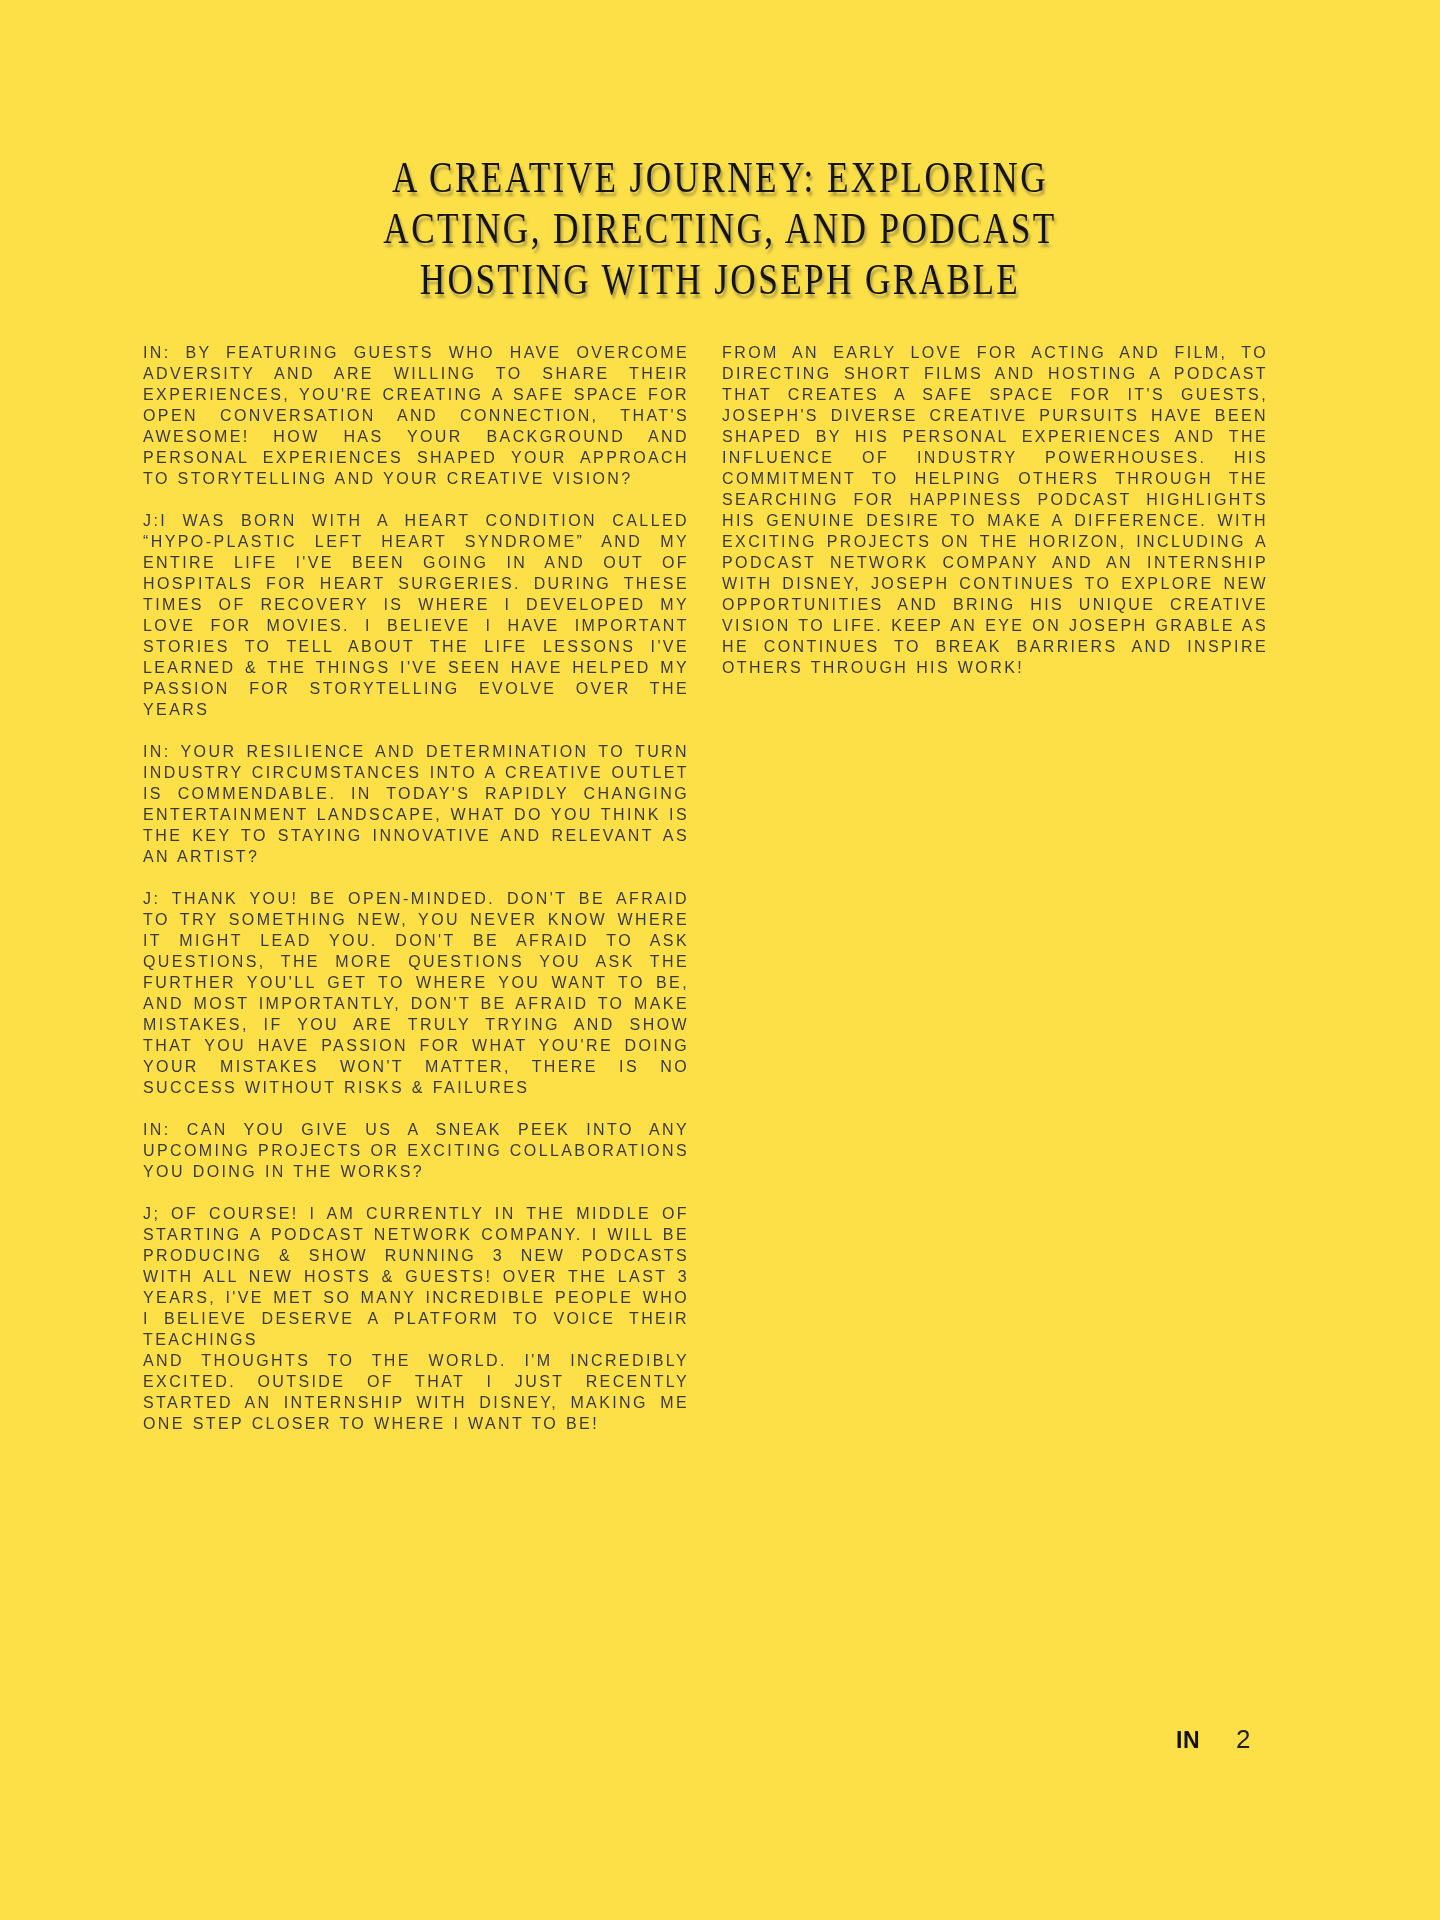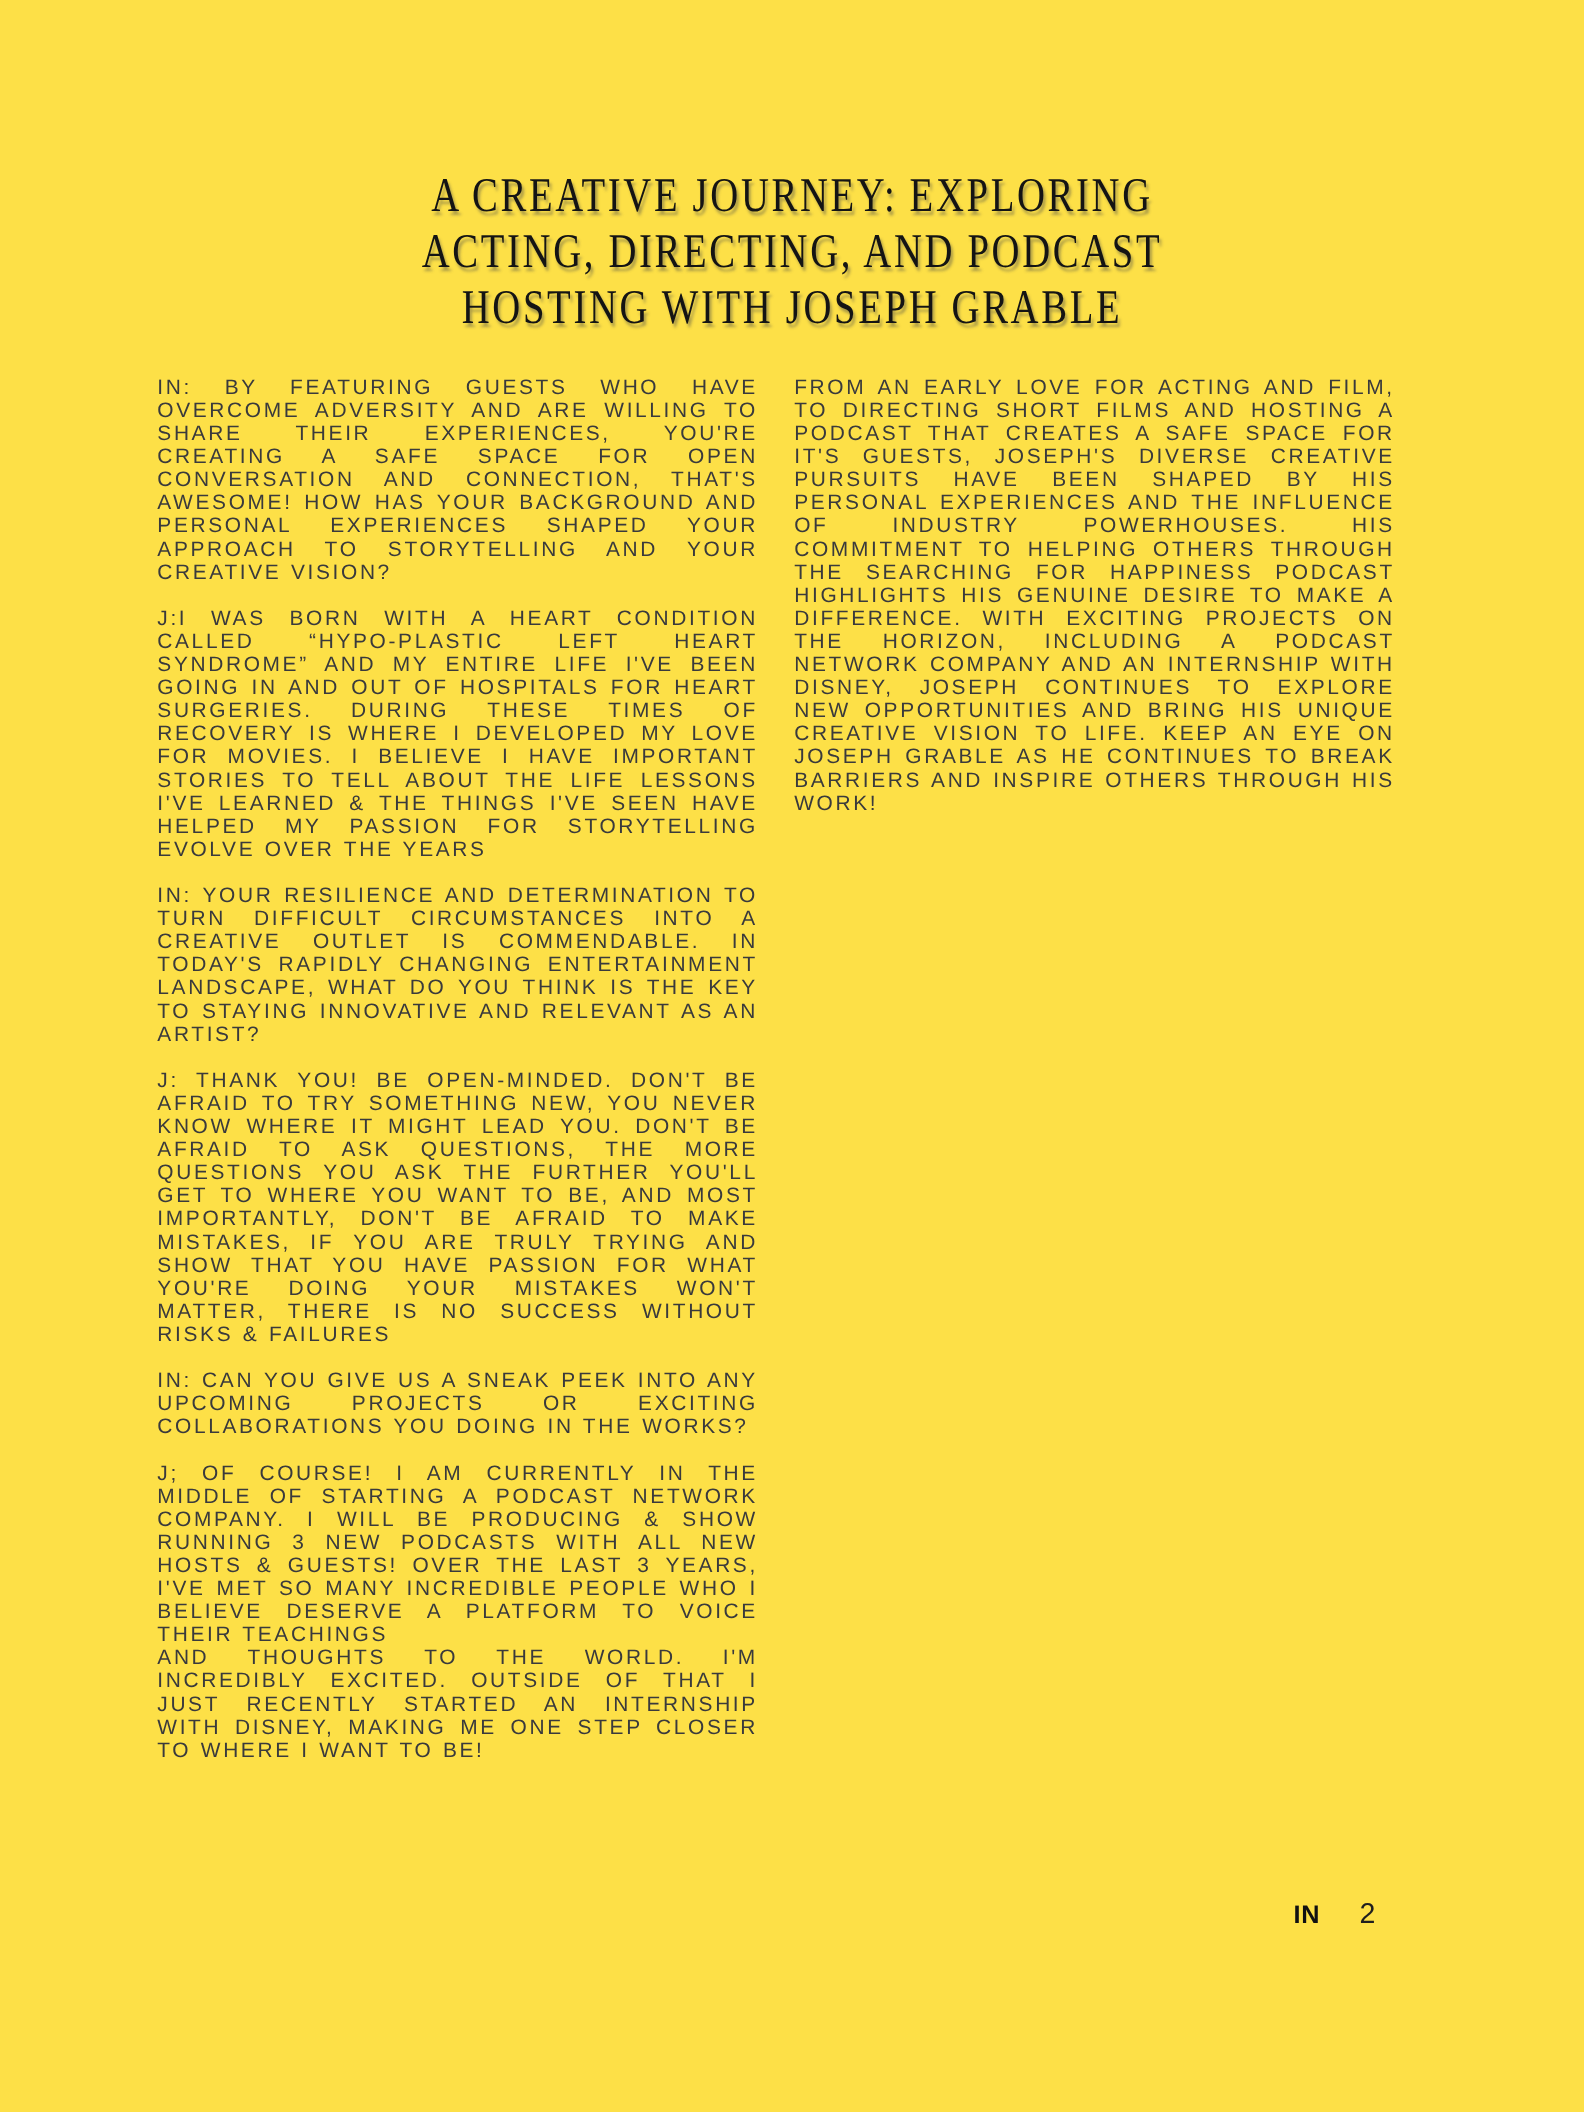--- a/index.html
+++ b/index.html
@@ -43,21 +43,21 @@
     width: 1126px;
     display: flex;
     gap: 33px;
   }
   .col {
     width: 546px;
     flex: 0 0 546px;
   }
   .para {
     margin: 0 0 21px 0;
-    font-size: 19px;
+    font-size: 16px;
     line-height: 21px;
     letter-spacing: 2.4px;
     word-spacing: 1px;
     color: #3a3a3c;
     text-align: justify;
     white-space: pre-line;
   }
   .footer {
     position: absolute;
     top: 1724px;
@@ -87,21 +87,21 @@
     <span class="tline">A CREATIVE JOURNEY: EXPLORING</span>
     <span class="tline">ACTING, DIRECTING, AND PODCAST</span>
     <span class="tline">HOSTING WITH JOSEPH GRABLE</span>
   </h1>
 
   <div class="columns">
 
     <div class="col">
       <p class="para">IN: BY FEATURING GUESTS WHO HAVE OVERCOME ADVERSITY AND ARE WILLING TO SHARE THEIR EXPERIENCES, YOU'RE CREATING A SAFE SPACE FOR OPEN CONVERSATION AND CONNECTION, THAT'S AWESOME! HOW HAS YOUR BACKGROUND AND PERSONAL EXPERIENCES SHAPED YOUR APPROACH TO STORYTELLING AND YOUR CREATIVE VISION?</p>
       <p class="para">J:I WAS BORN WITH A HEART CONDITION CALLED “HYPO-PLASTIC LEFT HEART SYNDROME” AND MY ENTIRE LIFE I'VE BEEN GOING IN AND OUT OF HOSPITALS FOR HEART SURGERIES. DURING THESE TIMES OF RECOVERY IS WHERE I DEVELOPED MY LOVE FOR MOVIES. I BELIEVE I HAVE IMPORTANT STORIES TO TELL ABOUT THE LIFE LESSONS I'VE LEARNED &amp; THE THINGS I'VE SEEN HAVE HELPED MY PASSION FOR STORYTELLING EVOLVE OVER THE YEARS</p>
-      <p class="para">IN: YOUR RESILIENCE AND DETERMINATION TO TURN DIFFICULT CIRCUMSTANCES INTO A CREATIVE OUTLET IS COMMENDABLE. IN TODAY'S RAPIDLY CHANGING ENTERTAINMENT LANDSCAPE, WHAT DO YOU THINK IS THE KEY TO STAYING INNOVATIVE AND RELEVANT AS AN ARTIST?</p>
+      <p class="para">IN: YOUR RESILIENCE AND DETERMINATION TO TURN INDUSTRY CIRCUMSTANCES INTO A CREATIVE OUTLET IS COMMENDABLE. IN TODAY'S RAPIDLY CHANGING ENTERTAINMENT LANDSCAPE, WHAT DO YOU THINK IS THE KEY TO STAYING INNOVATIVE AND RELEVANT AS AN ARTIST?</p>
       <p class="para">J: THANK YOU! BE OPEN-MINDED. DON'T BE AFRAID TO TRY SOMETHING NEW, YOU NEVER KNOW WHERE IT MIGHT LEAD YOU. DON'T BE AFRAID TO ASK QUESTIONS, THE MORE QUESTIONS YOU ASK THE FURTHER YOU'LL GET TO WHERE YOU WANT TO BE, AND MOST IMPORTANTLY, DON'T BE AFRAID TO MAKE MISTAKES, IF YOU ARE TRULY TRYING AND SHOW THAT YOU HAVE PASSION FOR WHAT YOU'RE DOING YOUR MISTAKES WON'T MATTER, THERE IS NO SUCCESS WITHOUT RISKS &amp; FAILURES</p>
       <p class="para">IN: CAN YOU GIVE US A SNEAK PEEK INTO ANY UPCOMING PROJECTS OR EXCITING COLLABORATIONS YOU DOING IN THE WORKS?</p>
       <p class="para">J; OF COURSE! I AM CURRENTLY IN THE MIDDLE OF STARTING A PODCAST NETWORK COMPANY. I WILL BE PRODUCING &amp; SHOW RUNNING 3 NEW PODCASTS WITH ALL NEW HOSTS &amp; GUESTS! OVER THE LAST 3 YEARS, I'VE MET SO MANY INCREDIBLE PEOPLE WHO I BELIEVE DESERVE A PLATFORM TO VOICE THEIR TEACHINGS
 AND THOUGHTS TO THE WORLD. I'M INCREDIBLY EXCITED. OUTSIDE OF THAT I JUST RECENTLY STARTED AN INTERNSHIP WITH DISNEY, MAKING ME ONE STEP CLOSER TO WHERE I WANT TO BE!</p>
     </div>
 
     <div class="col">
       <p class="para">FROM AN EARLY LOVE FOR ACTING AND FILM, TO DIRECTING SHORT FILMS AND HOSTING A PODCAST THAT CREATES A SAFE SPACE FOR IT'S GUESTS, JOSEPH'S DIVERSE CREATIVE PURSUITS HAVE BEEN SHAPED BY HIS PERSONAL EXPERIENCES AND THE INFLUENCE OF INDUSTRY POWERHOUSES. HIS COMMITMENT TO HELPING OTHERS THROUGH THE SEARCHING FOR HAPPINESS PODCAST HIGHLIGHTS HIS GENUINE DESIRE TO MAKE A DIFFERENCE. WITH EXCITING PROJECTS ON THE HORIZON, INCLUDING A PODCAST NETWORK COMPANY AND AN INTERNSHIP WITH DISNEY, JOSEPH CONTINUES TO EXPLORE NEW OPPORTUNITIES AND BRING HIS UNIQUE CREATIVE VISION TO LIFE. KEEP AN EYE ON JOSEPH GRABLE AS HE CONTINUES TO BREAK BARRIERS AND INSPIRE OTHERS THROUGH HIS WORK!</p>
     </div>
 

